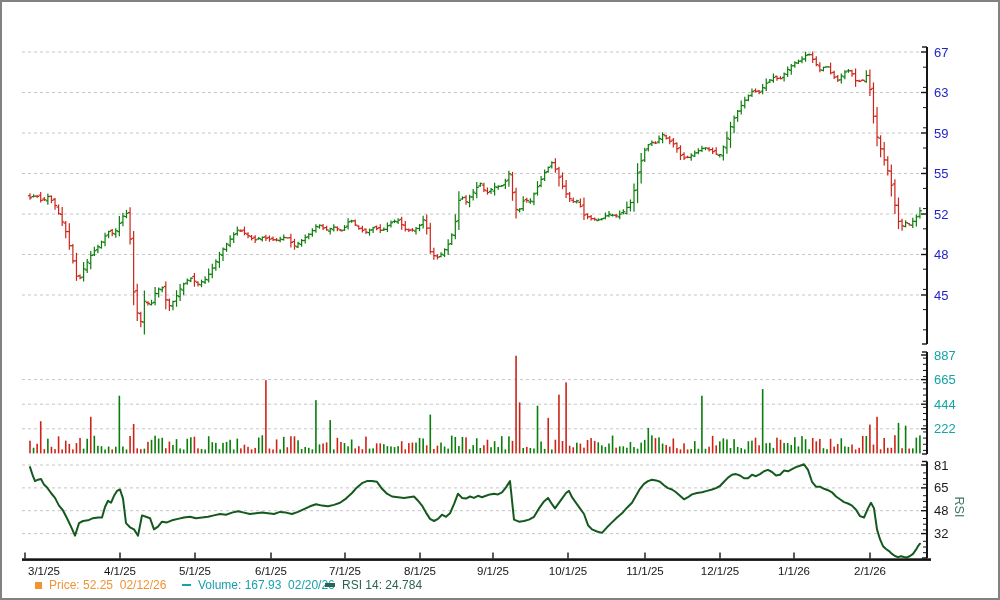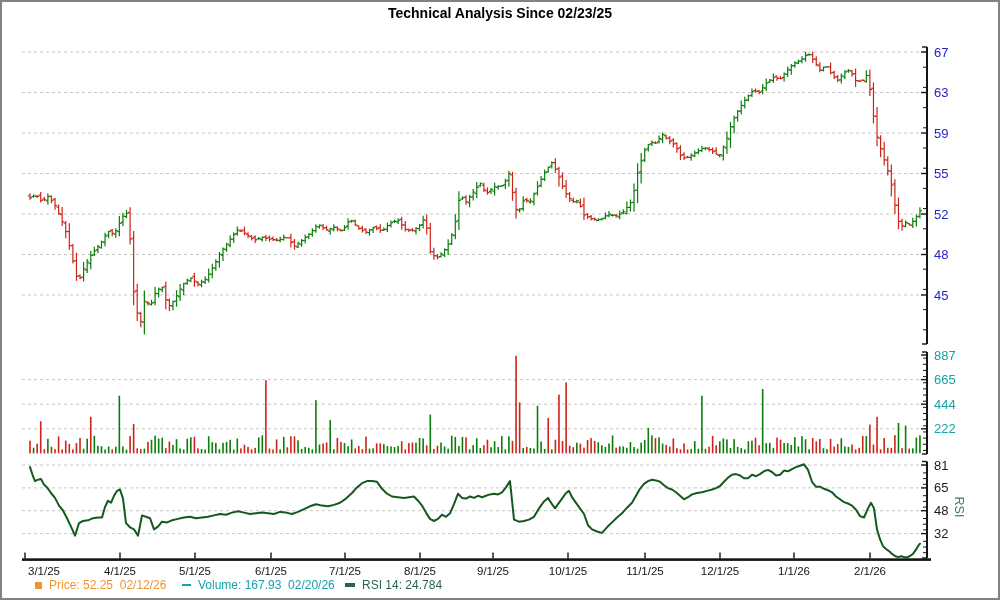--- a/index.html
+++ b/index.html
@@ -10,21 +10,20 @@
   svg{position:absolute;top:0;left:0;}
   svg text{font-family:"Liberation Sans",sans-serif;}
   #legend{position:absolute;top:576px;left:0;width:100%;height:20px;font-size:12px;}
   .leg-item{position:absolute;display:flex;align-items:center;white-space:pre;}
   .leg-marker{display:inline-block;margin-right:7px;}
 </style>
 </head>
 <body>
 
 <div id="frame">
-  <div id="chart-title">Technical Analysis Since 02/23/25</div>
   <svg id="plot" width="996" height="596" viewBox="0 0 996 596">
       <g>
         <line x1="20" x2="921" y1="50" y2="50" stroke="#c6c6c6" stroke-width="1" stroke-dasharray="3 3"></line>
         <line x1="20" x2="921" y1="90.5" y2="90.5" stroke="#c6c6c6" stroke-width="1" stroke-dasharray="3 3"></line>
         <line x1="20" x2="921" y1="131" y2="131" stroke="#c6c6c6" stroke-width="1" stroke-dasharray="3 3"></line>
         <line x1="20" x2="921" y1="171.5" y2="171.5" stroke="#c6c6c6" stroke-width="1" stroke-dasharray="3 3"></line>
         <line x1="20" x2="921" y1="212" y2="212" stroke="#c6c6c6" stroke-width="1" stroke-dasharray="3 3"></line>
         <line x1="20" x2="921" y1="252.5" y2="252.5" stroke="#c6c6c6" stroke-width="1" stroke-dasharray="3 3"></line>
         <line x1="20" x2="921" y1="293" y2="293" stroke="#c6c6c6" stroke-width="1" stroke-dasharray="3 3"></line>
         <line x1="20" x2="921" y1="377.6" y2="377.6" stroke="#c6c6c6" stroke-width="1" stroke-dasharray="3 3"></line>
@@ -1160,18 +1159,18 @@
     </svg>
   <div id="legend">
     <span class="leg-item" style="left:33px;">
       <span class="leg-marker" style="width: 7px; height: 7px; background: rgb(239, 148, 52);"></span>
       <span style="color: rgb(239, 148, 52);">Price: 52.25  02/12/26</span>
     </span>
     <span class="leg-item" style="left:180px;">
       <span class="leg-marker" style="width: 9px; height: 2.5px; background: rgb(23, 160, 174);"></span>
       <span style="color: rgb(23, 160, 174);">Volume: 167.93  02/20/26</span>
     </span>
-    <span class="leg-item" style="left:343px;">
+    <span class="leg-item" style="left:323px;">
       <span class="leg-marker" style="width: 10px; height: 3.5px; background: rgb(42, 99, 84);"></span>
       <span style="color: rgb(42, 99, 84);">RSI 14: 24.784</span>
     </span>
   </div>
 </div>
 
 </body></html>

